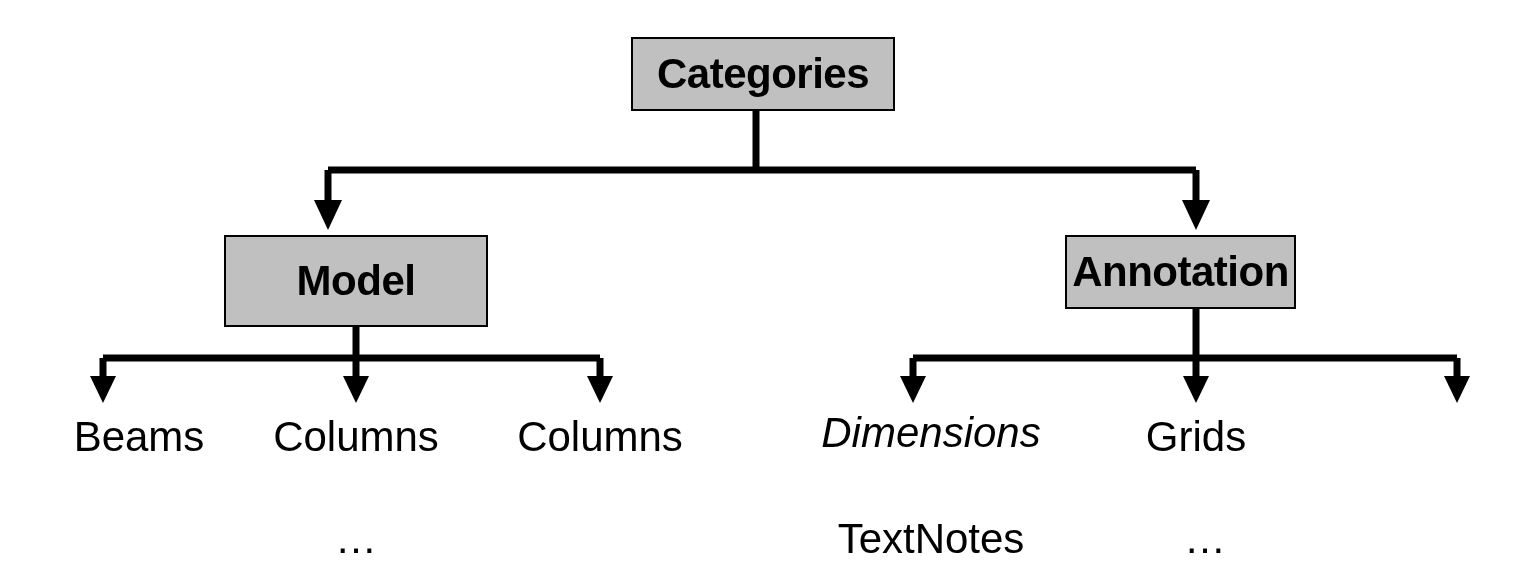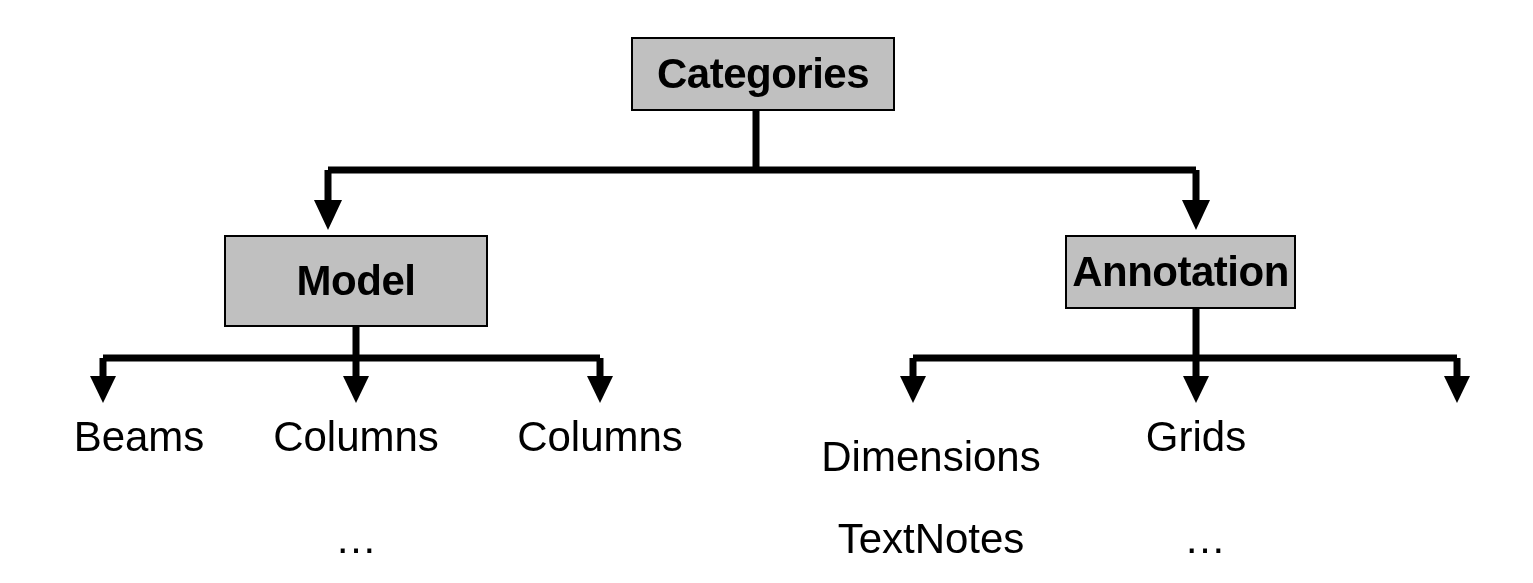--- a/index.html
+++ b/index.html
@@ -130,21 +130,21 @@
   </div>
 
   <div class="node-box" id="node-annotation">
     <span>Annotation</span>
   </div>
 
   <div class="leaf-label" style="left:103px; top:416px;margin-left:36px;">Beams</div>
   <div class="leaf-label" style="left:356px; top:416px;">Columns</div>
   <div class="leaf-label" style="left:600px; top:416px;">Columns</div>
 
-  <div class="leaf-label" style="left:931px; top:436px;">Dimensions</div>
+  <div class="leaf-label" style="left:931px; top:412px;font-style:italic;">Dimensions</div>
   <div class="leaf-label" style="left:1196px; top:416px;text-align:center;">Grids</div>
 
   <div class="leaf-extra" style="left:356px; top:518px;">…</div>
 
   <div class="leaf-extra" style="left:931px; top:518px;">TextNotes</div>
   <div class="leaf-extra" style="left:1205px; top:518px;">…</div>
 
 </div>
 
 </body></html>

